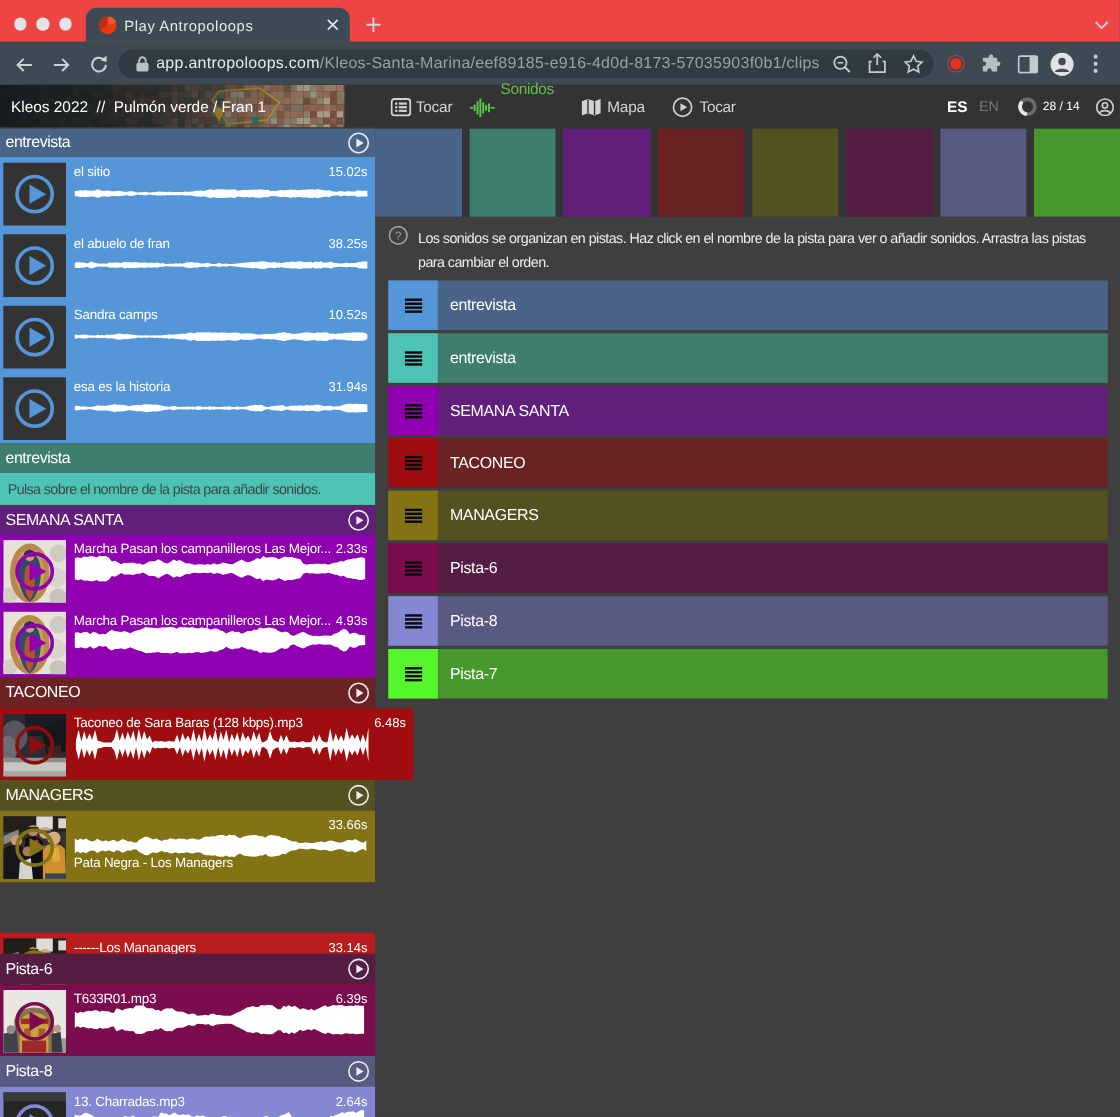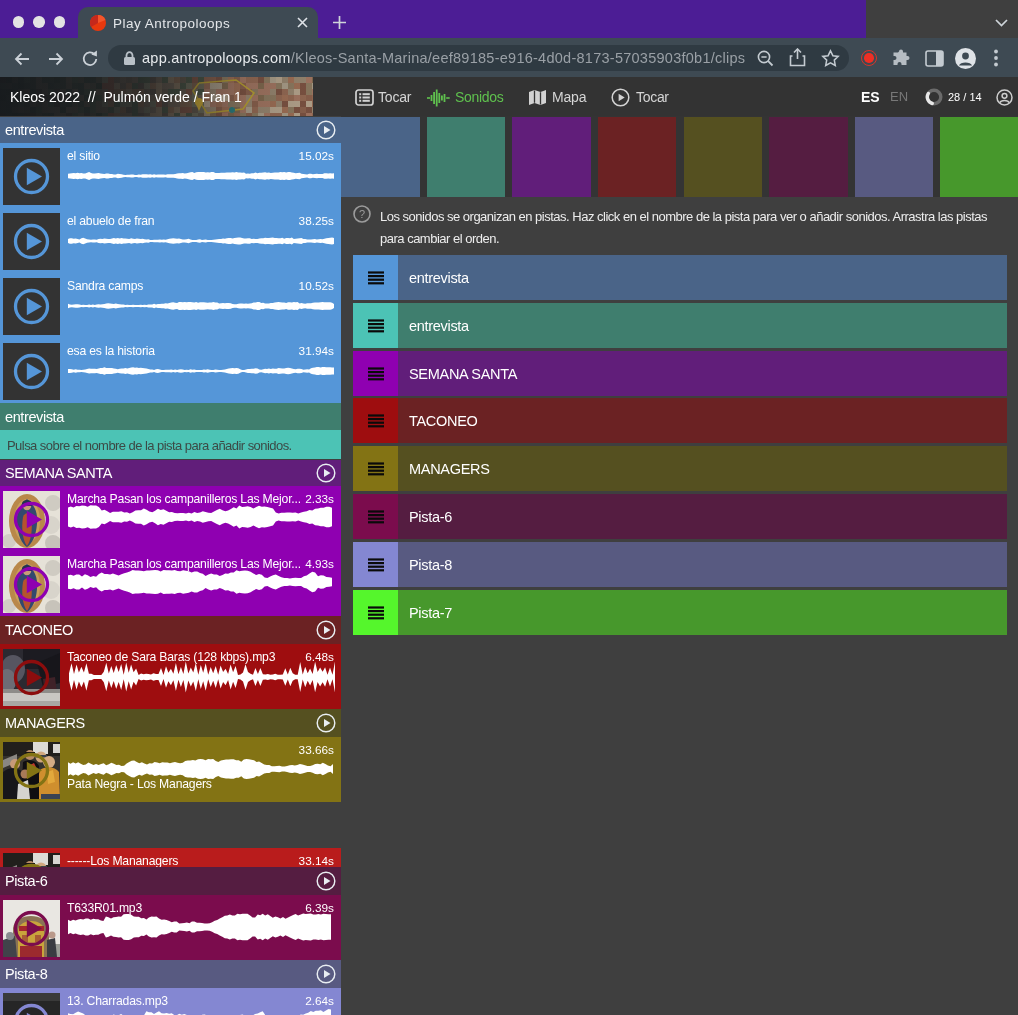--- a/index.html
+++ b/index.html
@@ -1,19 +1,19 @@
 <!DOCTYPE html>
 <html><head><meta charset="utf-8"><title>Play Antropoloops</title>
 <style>
 * { margin:0; padding:0; box-sizing:border-box; }
 html,body { width:1018px; height:1015px; overflow:hidden; background:#3f3f3f;
   font-family:"Liberation Sans", sans-serif; -webkit-font-smoothing:antialiased; }
 </style></head>
 <body>
-<div style="position:absolute;left:0;top:0;width:866px;height:38px;background:#4c1d95;">
+<div style="position:absolute;left:0;top:0;width:1018px;height:38px;background:#ef4444;">
     <div style="position:absolute;left:12.8px;top:16.3px;width:11.4px;height:11.4px;border-radius:50%;background:#e3e3e3;"></div>
 <div style="position:absolute;left:33.3px;top:16.3px;width:11.4px;height:11.4px;border-radius:50%;background:#e3e3e3;"></div>
 <div style="position:absolute;left:53.8px;top:16.3px;width:11.4px;height:11.4px;border-radius:50%;background:#e3e3e3;"></div>
 <div style="position:absolute;left:78px;top:7px;width:240px;height:31px;background:#3e4a53;border-radius:10px 10px 0 0;"></div>
 <svg width="16" height="16" viewBox="0 0 16 16" style="position:absolute;left:90px;top:14.5px">
       <circle cx="8" cy="8" r="8" fill="#e8380d"></circle>
       <path d="M8,8 L8,0 A8,8 0 0 0 1.1,12 Z" fill="#c5281c"></path>
       <path d="M8,8 L15.5,5 A8,8 0 0 0 8,0 Z" fill="#f4552a"></path>
     </svg>
 <div style="position:absolute;left:113px;top:15.5px;font-size:13.5px;letter-spacing:0.5px;color:#e4e7ea;">Play Antropoloops</div>
@@ -517,21 +517,21 @@
       <rect x="0" y="8.2" width="3" height="1.6"></rect>
       <rect x="3.6" y="6" width="1.8" height="6"></rect>
       <rect x="6.2" y="3" width="1.8" height="12"></rect>
       <rect x="8.8" y="0.5" width="1.8" height="17"></rect>
       <rect x="11.4" y="4" width="1.8" height="10"></rect>
       <rect x="14" y="6.5" width="1.8" height="5"></rect>
       <rect x="16.6" y="5" width="1.8" height="8"></rect>
       <rect x="19.2" y="8.2" width="3.5" height="1.6"></rect>
     </g>
   </svg>
-<div style="position:absolute;left:455px;top:89px;font-size:14px;letter-spacing:-0.3px;color:#5fc14e;">Sonidos</div>
+<div style="position:absolute;left:455px;top:72px;font-size:14px;letter-spacing:-0.3px;color:#5fc14e;">Sonidos</div>
 <svg width="19" height="17" viewBox="0 0 19 17" style="position:absolute;left:528px;top:89px">
 <path d="M1,3 L6.5,1 L12.5,3 L18,1 L18,14 L12.5,16 L6.5,14 L1,16 Z" fill="#d2d2d2"></path>
 <path d="M6.5,1.4 L6.5,13.8 M12.5,3.2 L12.5,15.6" stroke="#333" stroke-width="1.3"></path>
   </svg>
 <div style="position:absolute;left:552px;top:89px;font-size:14px;letter-spacing:-0.2px;color:#d5d5d5;">Mapa</div>
 <svg width="19" height="19" viewBox="0 0 19 19" style="position:absolute;left:611px;top:88px">
     <circle cx="9.5" cy="9.5" r="8.3" fill="none" stroke="#d2d2d2" stroke-width="1.5"></circle>
     <path d="M7.6,5.8 L7.6,13.2 L13.7,9.5 Z" fill="#d2d2d2"></path>
   </svg>
 <div style="position:absolute;left:636px;top:89px;font-size:14px;letter-spacing:-0.3px;color:#d5d5d5;">Tocar</div>
@@ -671,21 +671,21 @@
       <polygon points="1.0,24.2 3.8,23.7 6.6,24.7 9.4,23.6 12.2,23.6 15.0,25.4 17.9,23.3 20.7,24.3 23.5,25.9 26.3,25.1 29.1,25.7 31.9,23.0 34.7,21.6 37.5,22.9 40.3,23.1 43.1,23.6 45.9,22.6 48.7,23.5 51.6,24.6 54.4,23.2 57.2,22.2 60.0,21.5 62.8,20.4 65.6,19.1 68.4,19.4 71.2,19.6 74.0,19.8 76.8,20.2 79.6,19.4 82.4,19.4 85.3,19.3 88.1,19.0 90.9,19.3 93.7,20.5 96.5,19.1 99.3,19.2 102.1,19.2 104.9,19.6 107.7,19.1 110.5,20.0 113.3,20.3 116.1,19.3 119.0,19.8 121.8,20.2 124.6,21.5 127.4,20.4 130.2,20.4 133.0,22.0 135.8,22.8 138.6,25.0 141.4,23.5 144.2,22.6 147.0,23.5 149.9,23.4 152.7,25.1 155.5,23.9 158.3,22.5 161.1,22.8 163.9,21.5 166.7,21.4 169.5,19.3 172.3,20.3 175.1,19.8 177.9,19.5 180.7,19.8 183.6,20.8 186.4,22.6 189.2,23.9 192.0,23.1 194.8,23.7 197.6,26.6 200.4,27.0 203.2,25.6 206.0,24.3 208.8,23.4 211.6,25.0 214.4,26.2 217.3,27.1 220.1,26.9 222.9,27.5 225.7,27.0 228.5,26.8 231.3,27.0 234.1,26.9 236.9,25.2 239.7,24.5 242.5,22.4 245.3,20.7 248.1,21.4 251.0,25.3 253.8,24.2 256.6,24.4 259.4,26.1 262.2,26.3 265.0,26.7 265.0,35.3 262.2,35.7 259.4,35.9 256.6,37.6 253.8,37.8 251.0,36.7 248.1,40.6 245.3,41.3 242.5,39.6 239.7,37.5 236.9,36.8 234.1,35.1 231.3,35.0 228.5,35.2 225.7,35.0 222.9,34.5 220.1,35.1 217.3,34.9 214.4,35.8 211.6,37.0 208.8,38.6 206.0,37.7 203.2,36.4 200.4,35.0 197.6,35.4 194.8,38.3 192.0,38.9 189.2,38.1 186.4,39.4 183.6,41.2 180.7,42.2 177.9,42.5 175.1,42.2 172.3,41.7 169.5,42.7 166.7,40.6 163.9,40.5 161.1,39.2 158.3,39.5 155.5,38.1 152.7,36.9 149.9,38.6 147.0,38.5 144.2,39.4 141.4,38.5 138.6,37.0 135.8,39.2 133.0,40.0 130.2,41.6 127.4,41.6 124.6,40.5 121.8,41.8 119.0,42.2 116.1,42.7 113.3,41.7 110.5,42.0 107.7,42.9 104.9,42.4 102.1,42.8 99.3,42.8 96.5,42.9 93.7,41.5 90.9,42.7 88.1,43.0 85.3,42.7 82.4,42.6 79.6,42.6 76.8,41.8 74.0,42.2 71.2,42.4 68.4,42.6 65.6,42.9 62.8,41.6 60.0,40.5 57.2,39.8 54.4,38.8 51.6,37.4 48.7,38.5 45.9,39.4 43.1,38.4 40.3,38.9 37.5,39.1 34.7,40.4 31.9,39.0 29.1,36.3 26.3,36.9 23.5,36.1 20.7,37.7 17.9,38.7 15.0,36.6 12.2,38.4 9.4,38.4 6.6,37.3 3.8,38.3 1.0,37.8" fill="#fff"></polygon>
     </svg>
   </div>
 <div style="position:absolute;left:0;top:616px;width:341px;height:28px;background:#6b2223;">
     <div style="position:absolute;left:5px;top:50%;transform:translateY(-50%);font-size:14.5px;letter-spacing:-0.4px;color:#fff;">TACONEO</div>
     <svg width="24" height="24" viewBox="0 0 24 24" style="position:absolute;right:3px;top:2.0px">
       <circle cx="12" cy="12" r="8.8" fill="none" stroke="#e9eef2" stroke-width="1.45"></circle>
       <path d="M10.0,8.0 L10.0,16.0 L16.5,12.0 Z" fill="#e9eef2"></path>
     </svg>
   </div>
-<div style="position:absolute;left:0;top:644px;width:341px;height:65px;background:#9e0d0f;">
+<div style="position:absolute;left:0;top:644px;width:376px;height:65px;background:#9e0d0f;">
     <div style="position:absolute;left:3px;top:5px;width:57px;height:57px;"><svg width="57" height="57" viewBox="0 0 57 57">
         <rect width="57" height="57" fill="#2b2a31"></rect>
         <rect x="20" y="0" width="37" height="20" fill="#1c1b21"></rect>
         <ellipse cx="10" cy="20" rx="12" ry="14" fill="#565560"></ellipse>
         <ellipse cx="4" cy="32" rx="9" ry="12" fill="#6d6c75"></ellipse>
         <path d="M34,14 L57,4 L57,34 L40,38 Z" fill="#17161b"></path>
         <path d="M40,30 L52,28 L54,44 L42,46 Z" fill="#3f2228"></path>
         <rect x="0" y="40" width="57" height="17" fill="#c9c7c3"></rect>
         <rect x="0" y="40" width="57" height="4" fill="#8e8c89"></rect>
         <rect x="0" y="52" width="57" height="5" fill="#a9a7a3"></rect>

